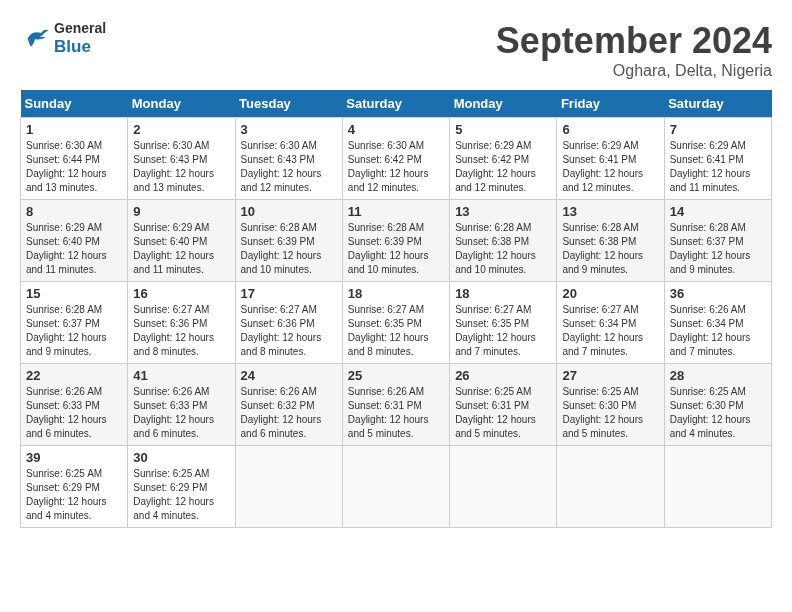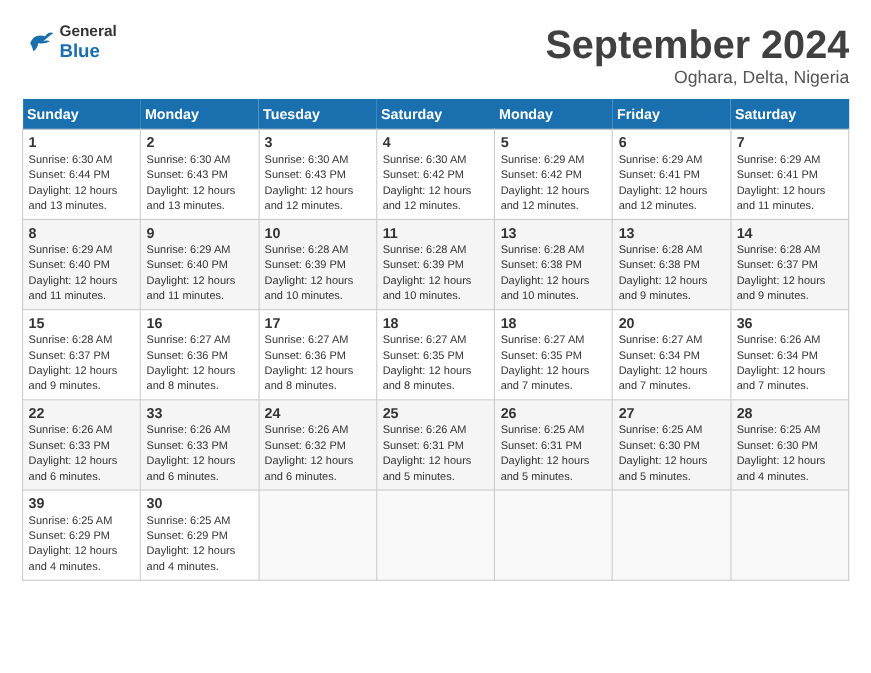--- a/index.html
+++ b/index.html
@@ -265,21 +265,21 @@
       </tr>
       <tr>
         <td>
           <span class="day-num">22</span>
           <div class="day-info" style="white-space: pre-line;">Sunrise: 6:26 AM
 Sunset: 6:33 PM
 Daylight: 12 hours
 and 6 minutes.</div>
         </td>
         <td>
-          <span class="day-num">33</span>
+          <span class="day-num">41</span>
           <div class="day-info" style="white-space: pre-line;">Sunrise: 6:26 AM
 Sunset: 6:33 PM
 Daylight: 12 hours
 and 6 minutes.</div>
         </td>
         <td>
           <span class="day-num">24</span>
           <div class="day-info" style="white-space: pre-line;">Sunrise: 6:26 AM
 Sunset: 6:32 PM
 Daylight: 12 hours

